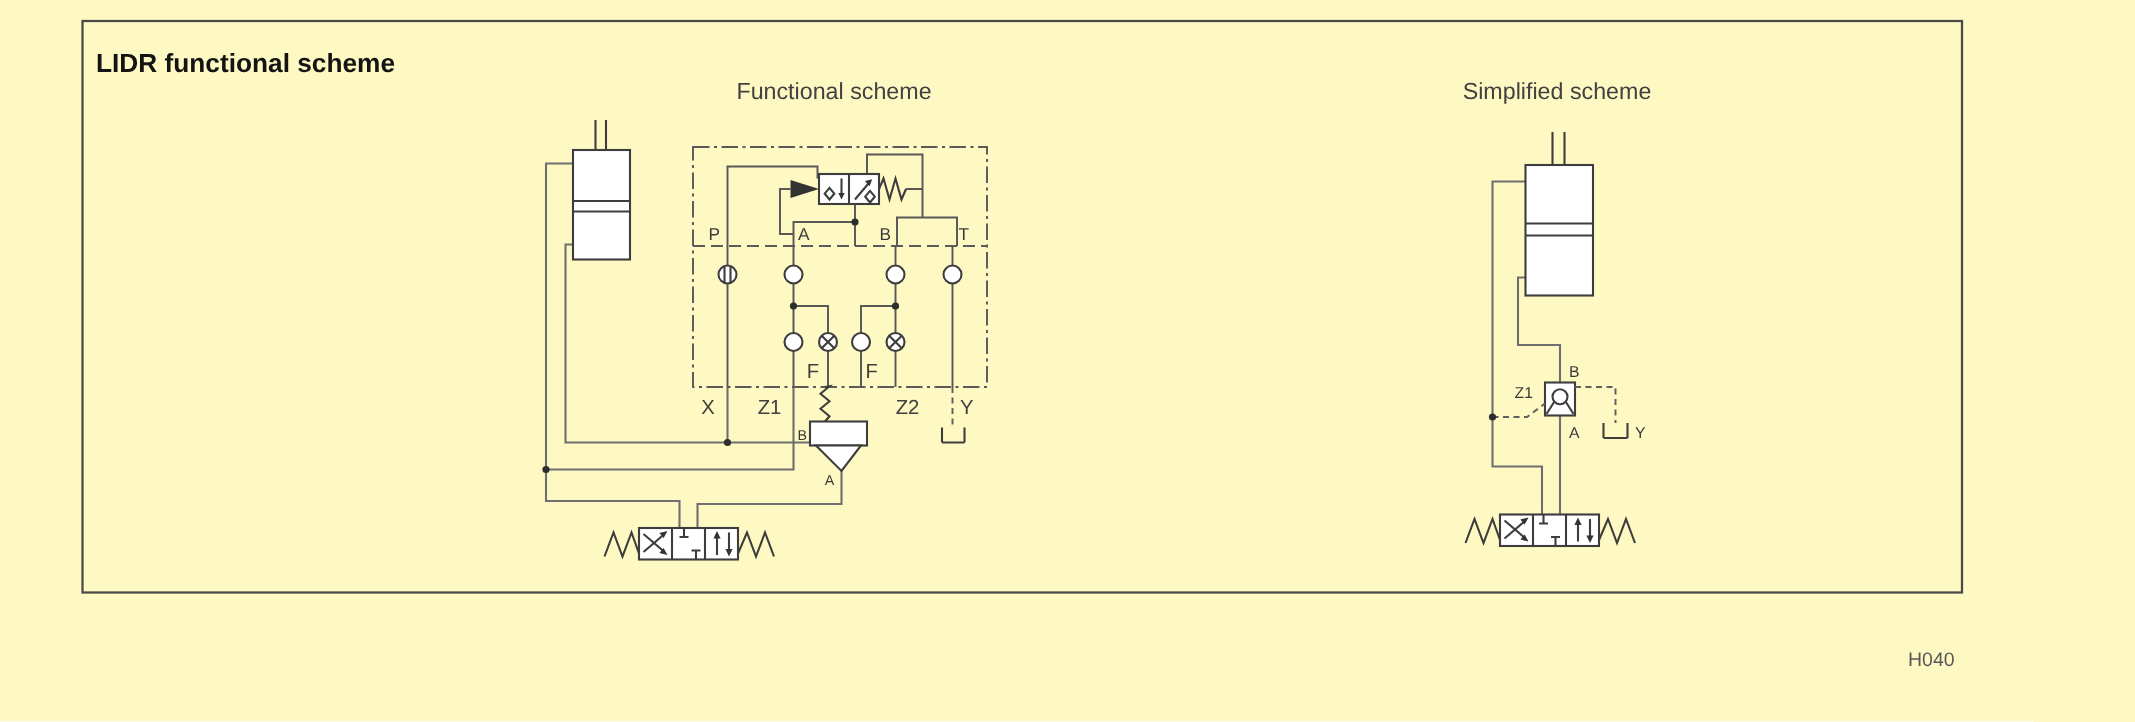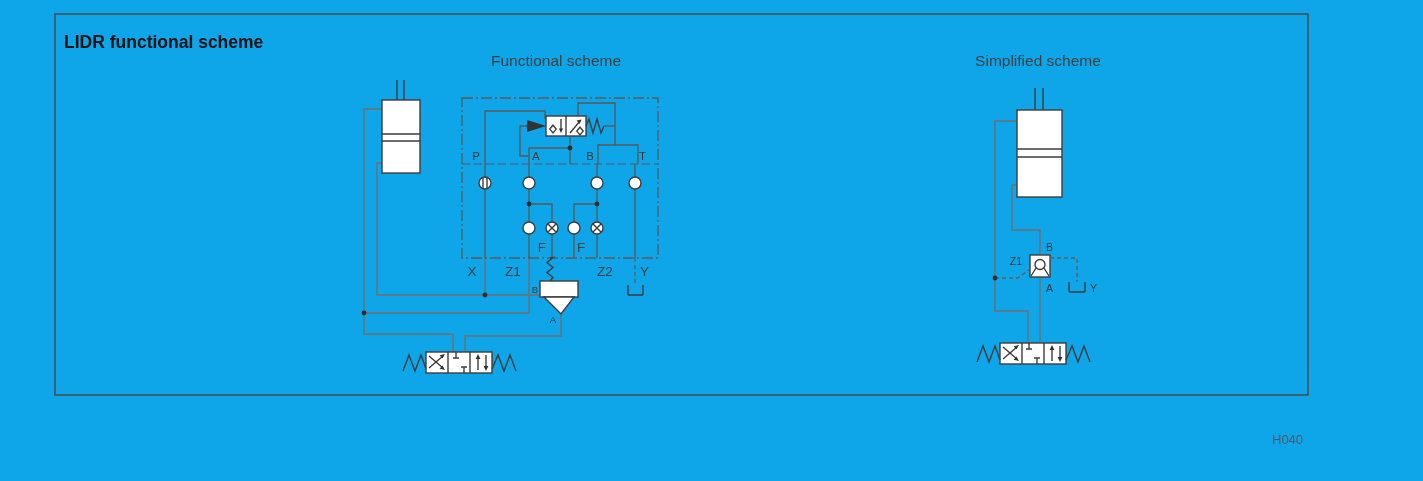--- a/index.html
+++ b/index.html
@@ -1,16 +1,16 @@
 <!DOCTYPE html>
 <html><head>
 <meta charset="utf-8">
 <style>
   html,body{margin:0;padding:0;background:#ffffff;}
-  .stage{position:relative;width:1423px;height:481px;background:#0ea5e9;overflow:hidden;
+  .stage{position:relative;width:1423px;height:481px;background:#fef9c3;overflow:hidden;
          font-family:"Liberation Sans",sans-serif;}
   svg{position:absolute;left:0;top:0;}
   text{font-family:"Liberation Sans",sans-serif;fill:#3a3a3a;}
   .pipe{stroke:#6f6f6f;stroke-width:1.4;fill:none;}
   .pipe2{stroke:#585858;stroke-width:1.3;fill:none;}
   .comp{stroke:#3d3d3d;stroke-width:1.4;fill:none;}
   .compw{stroke:#3d3d3d;stroke-width:1.4;fill:#ffffff;}
   .dashdot{stroke:#5a5a5a;stroke-width:1.3;fill:none;stroke-dasharray:11 3 2 3;}
   .dashed{stroke:#5a5a5a;stroke-width:1.2;fill:none;stroke-dasharray:8 4;}
   .pilotdash{stroke:#5f5f5f;stroke-width:1.3;fill:none;stroke-dasharray:4 3;}

